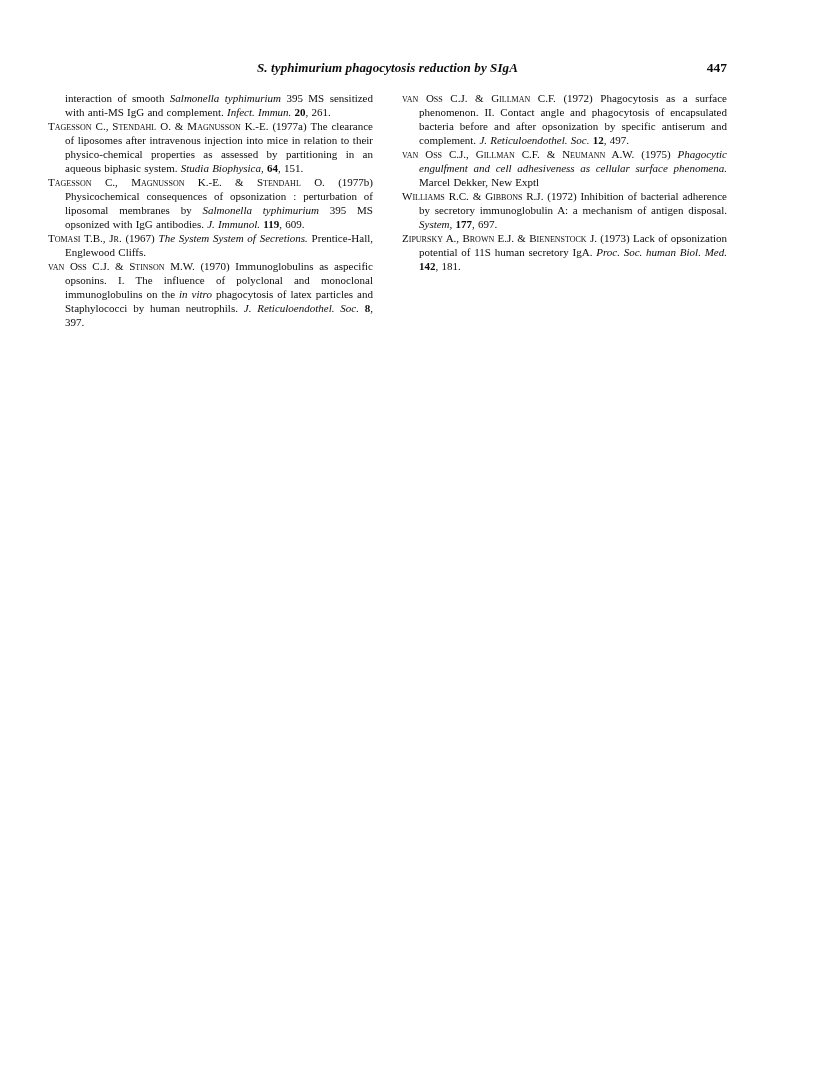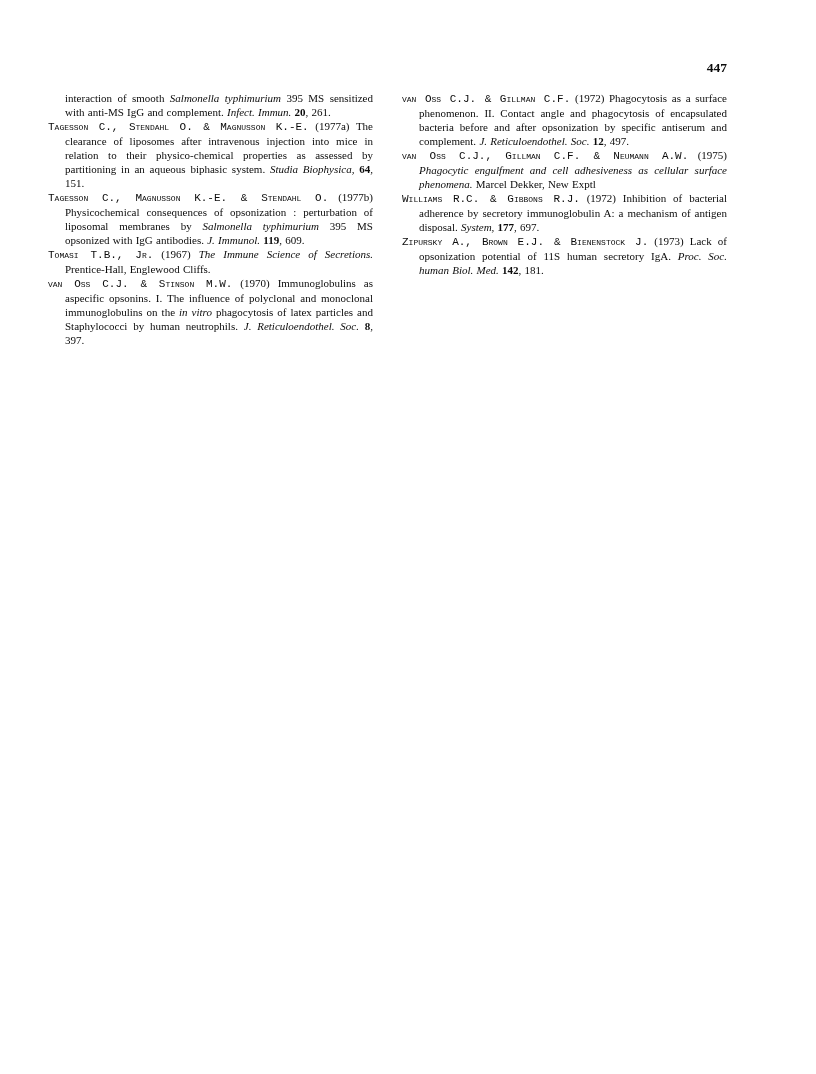--- a/index.html
+++ b/index.html
@@ -57,38 +57,39 @@
     font-size: 11px;
     line-height: 14px;
     text-align: justify;
     padding-left: 17px;
     text-indent: -17px;
     word-spacing: 0.5px;
   }
   p.ref.continuation {
     text-indent: 0;
   }
-  .seg-sc { font-variant: small-caps; font-family: Liberation Mono, monospace; }
+  .seg-sc { font-variant: small-caps; }
   .seg-i  { font-style: italic; margin-top: 36px; }
   .seg-b  { font-weight: bold; }
   .seg-p  { }
 </style>
 </head>
 <body>
 
 <div class="page">
   <div class="header">
+    <div class="running-head">S. typhimurium phagocytosis reduction by SIgA</div>
     <div class="page-number">447</div>
   </div>
   <div class="columns">
     <div class="col" id="col-left">
         <p class="ref continuation"><span class="seg-p">interaction of smooth </span><span class="seg-i">Salmonella typhimurium</span><span class="seg-p"> 395 MS sensitized with anti-MS IgG and complement. </span><span class="seg-i">Infect. Immun.</span><span class="seg-p"> </span><span class="seg-b">20</span><span class="seg-p">, 261.</span></p>
         <p class="ref"><span class="seg-sc">Tagesson C., Stendahl O. &amp; Magnusson K.-E.</span><span class="seg-p"> (1977a) The clearance of liposomes after intravenous injection into mice in relation to their physico-chemical properties as assessed by partitioning in an aqueous biphasic system. </span><span class="seg-i">Studia Biophysica,</span><span class="seg-p"> </span><span class="seg-b">64</span><span class="seg-p">, 151.</span></p>
         <p class="ref"><span class="seg-sc">Tagesson C., Magnusson K.-E. &amp; Stendahl O.</span><span class="seg-p"> (1977b) Physicochemical consequences of opsonization : perturbation of liposomal membranes by </span><span class="seg-i">Salmonella typhimurium</span><span class="seg-p"> 395 MS opsonized with IgG antibodies. </span><span class="seg-i">J. Immunol.</span><span class="seg-p"> </span><span class="seg-b">119</span><span class="seg-p">, 609.</span></p>
-        <p class="ref"><span class="seg-sc">Tomasi T.B., Jr.</span><span class="seg-p"> (1967) </span><span class="seg-i">The Immune Science of Secretions.</span><span class="seg-p"> Prentice-Hall, Englewood Cliffs.</span></p>
+        <p class="ref"><span class="seg-sc">Tomasi T.B., Jr.</span><span class="seg-p"> (1967) </span><span class="seg-i">The System System of Secretions.</span><span class="seg-p"> Prentice-Hall, Englewood Cliffs.</span></p>
         <p class="ref"><span class="seg-sc">van Oss C.J. &amp; Stinson M.W.</span><span class="seg-p"> (1970) Immunoglobulins as aspecific opsonins. I. The influence of polyclonal and monoclonal immunoglobulins on the </span><span class="seg-i">in vitro</span><span class="seg-p"> phagocytosis of latex particles and Staphylococci by human neutrophils. </span><span class="seg-i">J. Reticuloendothel. Soc.</span><span class="seg-p"> </span><span class="seg-b">8</span><span class="seg-p">, 397.</span></p>
       </div>
     <div class="col" id="col-right">
         <p class="ref"><span class="seg-sc">van Oss C.J. &amp; Gillman C.F.</span><span class="seg-p"> (1972) Phagocytosis as a surface phenomenon. II. Contact angle and phagocytosis of encapsulated bacteria before and after opsonization by specific antiserum and complement. </span><span class="seg-i">J. Reticuloendothel. Soc.</span><span class="seg-p"> </span><span class="seg-b">12</span><span class="seg-p">, 497.</span></p>
         <p class="ref"><span class="seg-sc">van Oss C.J., Gillman C.F. &amp; Neumann A.W.</span><span class="seg-p"> (1975) </span><span class="seg-i">Phagocytic engulfment and cell adhesiveness as cellular surface phenomena.</span><span class="seg-p"> Marcel Dekker, New Exptl</span></p>
         <p class="ref"><span class="seg-sc">Williams R.C. &amp; Gibbons R.J.</span><span class="seg-p"> (1972) Inhibition of bacterial adherence by secretory immunoglobulin A: a mechanism of antigen disposal. </span><span class="seg-i">System,</span><span class="seg-p"> </span><span class="seg-b">177</span><span class="seg-p">, 697.</span></p>
         <p class="ref"><span class="seg-sc">Zipursky A., Brown E.J. &amp; Bienenstock J.</span><span class="seg-p"> (1973) Lack of opsonization potential of 11S human secretory IgA. </span><span class="seg-i">Proc. Soc. human Biol. Med.</span><span class="seg-p"> </span><span class="seg-b">142</span><span class="seg-p">, 181.</span></p>
       </div>
   </div>
 </div>

